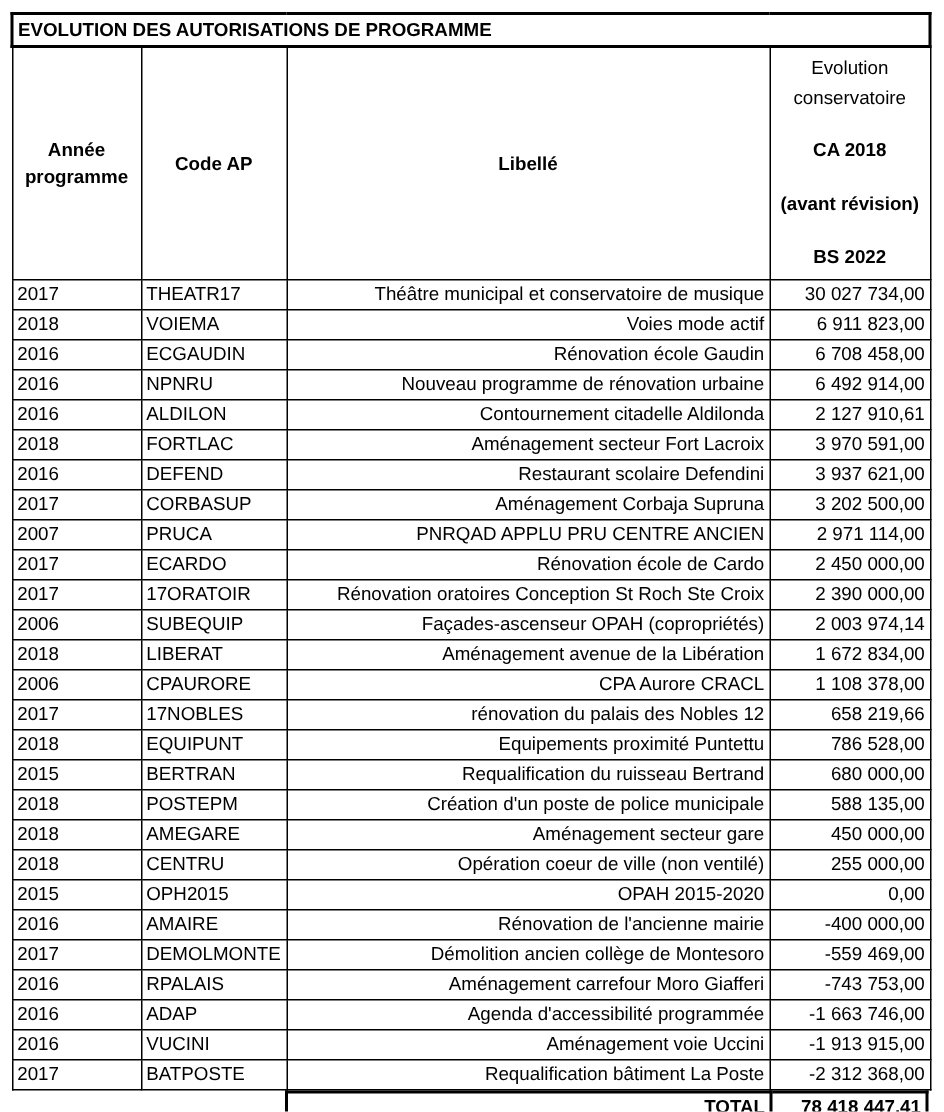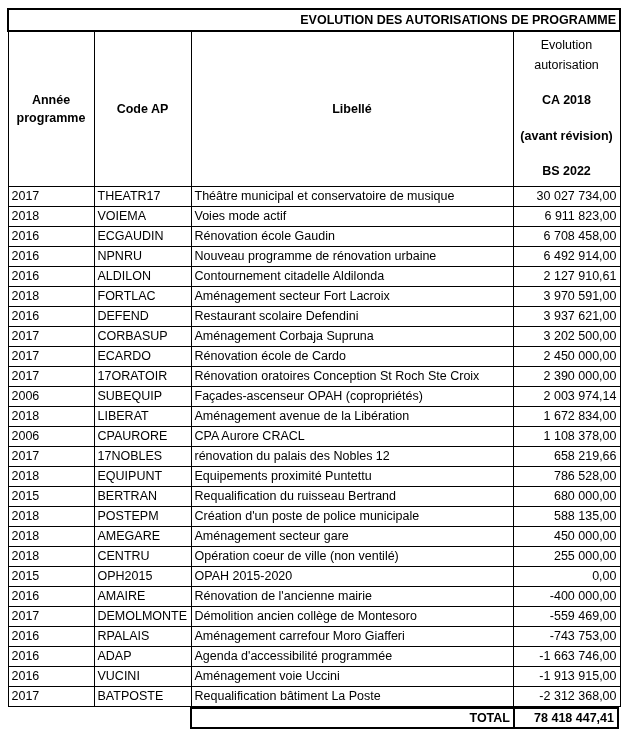--- a/index.html
+++ b/index.html
@@ -1,28 +1,28 @@
 <!DOCTYPE html>
 <html><head>
 <meta charset="utf-8">
 <style>
   html, body { margin: 0; padding: 0; background: #ffffff; }
   body { width: 629px; height: 741px; position: relative; overflow: hidden;
          font-family: "Liberation Sans", "DejaVu Sans", sans-serif; color: #000; }
   .sheet { position: absolute; left: 7px; top: 8px; width: 612px; }
   table.main { border-collapse: collapse; width: 612px; table-layout: fixed; }
   table.main td, table.main th { border: 1px solid #000; padding: 0 3px; font-size: 12.5px; height: 19px; line-height: 19px; white-space: nowrap; overflow: hidden; }
-  .title-cell { border: 2px solid #000 !important; font-weight: bold; text-align: right; height: 20px !important; font-size: 12.5px; }
+  .title-cell { border: 2px solid #000 !important; font-weight: bold; text-align: left; height: 20px !important; font-size: 12.5px; }
   .hdr { font-weight: bold; text-align: center; vertical-align: middle; height: 98px !important; line-height: 18px !important; white-space: normal !important; }
   .hdr-val { text-align: center; line-height: 19.5px !important; white-space: normal !important; padding: 4px !important; }
   .hdr-val .n { font-weight: normal; display: block; }
   .hdr-val .b { font-weight: bold; display: block; margin-top: 16px; }
   td.year { }
   td.code { text-align: left; }
-  td.lib { text-align: left; }
+  td.lib { text-align: right; }
   td.val { text-align: right; }
   col.c1 { width: 86px; } col.c2 { width: 97px; } col.c3 { width: 322px; } col.c4 { width: 107px; }
   .total { position: absolute; left: 183px; top: 0; width: 429px; border-collapse: collapse; table-layout: fixed; }
   .total td { border: 2px solid #000; font-weight: bold; font-size: 12.5px; height: 18px; line-height: 18px; padding: 0 3px; }
   .total td.tl { text-align: right; width: 315px; }
   .total td.tv { text-align: right; }
   .total-wrap { position: relative; height: 24px; }
 </style>
 </head>
 <body>
@@ -38,21 +38,21 @@
     <thead>
       <tr>
         <td colspan="4" class="title-cell">EVOLUTION DES AUTORISATIONS DE PROGRAMME</td>
       </tr>
       <tr>
         <th class="hdr">Année programme</th>
         <th class="hdr">Code AP</th>
         <th class="hdr">Libellé</th>
         <th class="hdr hdr-val">
           <span class="n">Evolution</span>
-          <span class="n">autorisation</span>
+          <span class="n">conservatoire</span>
           <span class="b">CA 2018</span>
           <span class="b">(avant révision)</span>
           <span class="b">BS 2022</span>
         </th>
       </tr>
     </thead>
     <tbody id="rows">
         <tr>
           <td class="year">2017</td>
           <td class="code">THEATR17</td>
@@ -93,20 +93,26 @@
           <td class="year">2016</td>
           <td class="code">DEFEND</td>
           <td class="lib">Restaurant scolaire Defendini</td>
           <td class="val">3 937 621,00</td>
         </tr>
         <tr>
           <td class="year">2017</td>
           <td class="code">CORBASUP</td>
           <td class="lib">Aménagement Corbaja Supruna</td>
           <td class="val">3 202 500,00</td>
+        </tr>
+        <tr>
+          <td class="year">2007</td>
+          <td class="code">PRUCA</td>
+          <td class="lib">PNRQAD APPLU PRU CENTRE ANCIEN</td>
+          <td class="val">2 971 114,00</td>
         </tr>
         <tr>
           <td class="year">2017</td>
           <td class="code">ECARDO</td>
           <td class="lib">Rénovation école de Cardo</td>
           <td class="val">2 450 000,00</td>
         </tr>
         <tr>
           <td class="year">2017</td>
           <td class="code">17ORATOIR</td>

